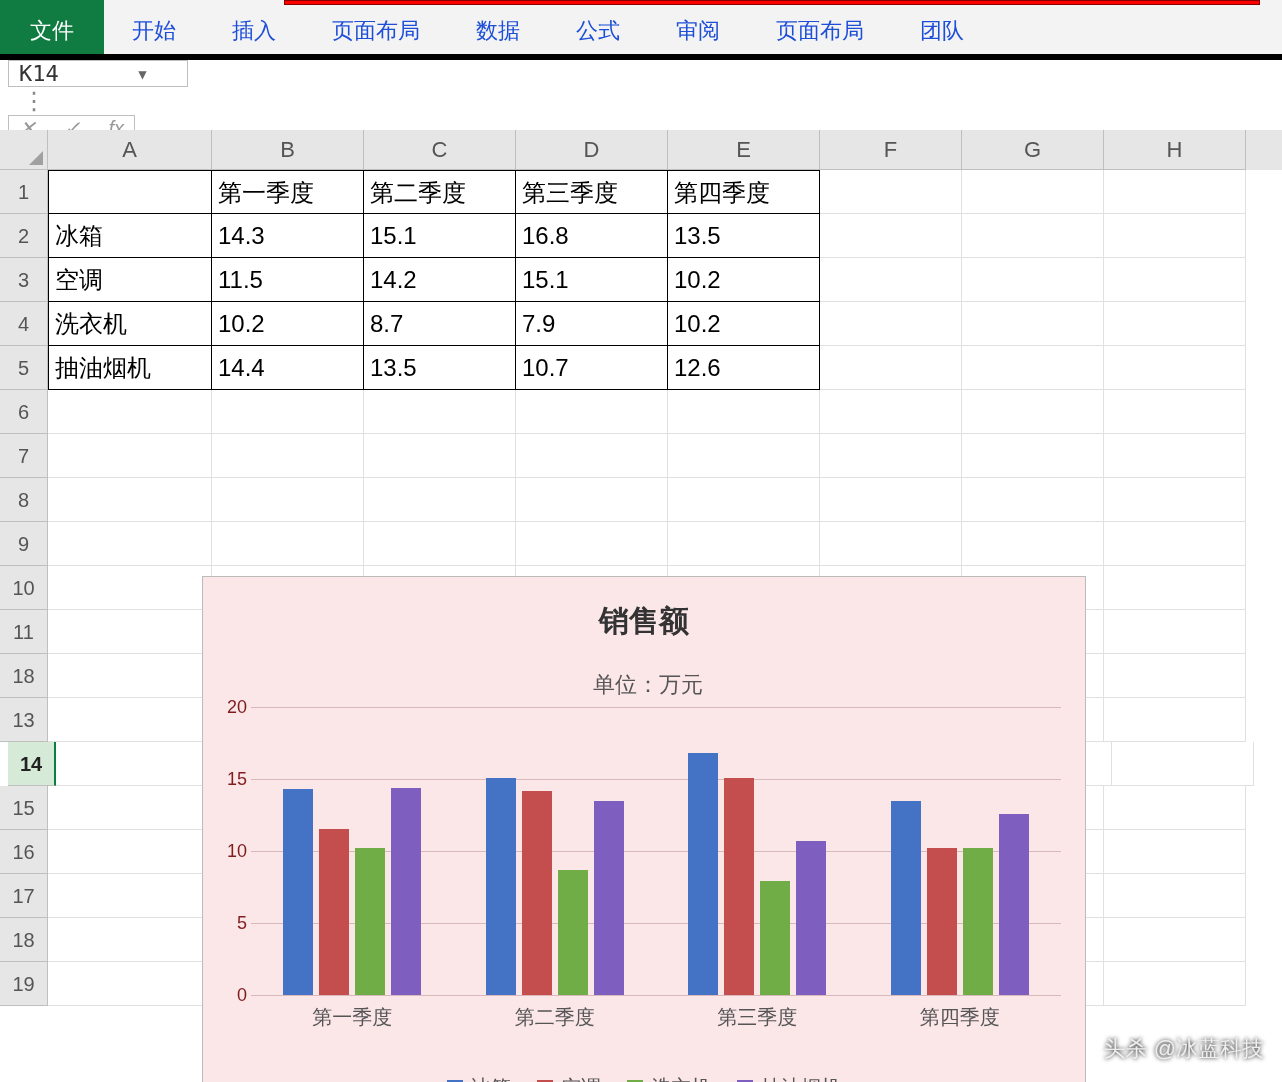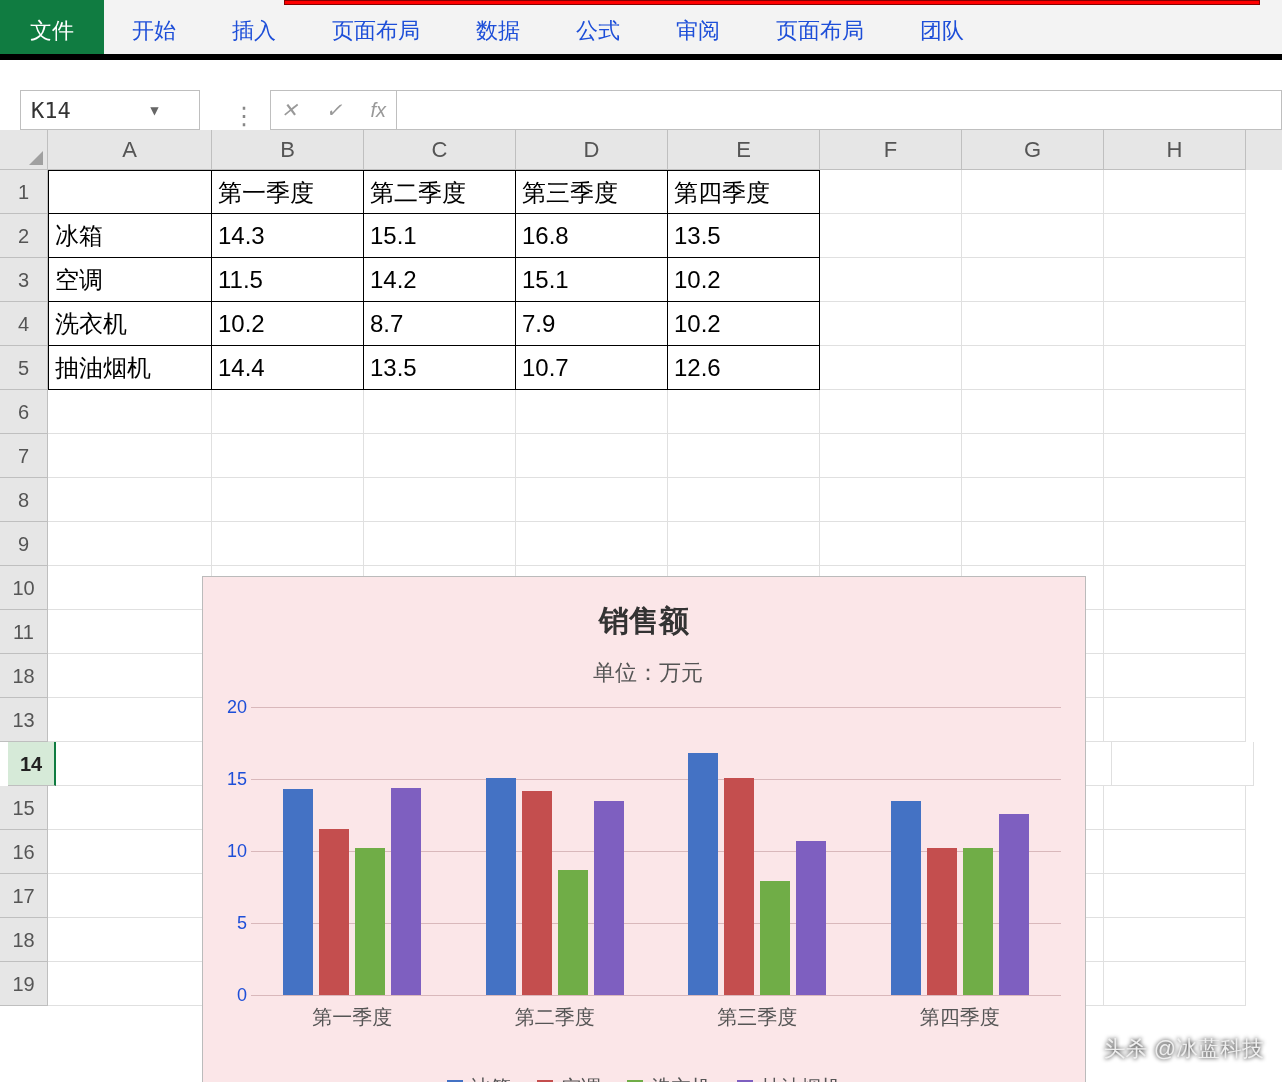--- a/index.html
+++ b/index.html
@@ -26,24 +26,25 @@
     cursor: pointer;
   }
   .ribbon-tab.file {
     background: #107c41;
     color: #fff;
     padding: 16px 30px;
   }
   
   .namebox-row {
     display: flex;
-    align-items: flex-end;
+    align-items: flex-start;
     height: 70px;
-    padding-left: 20px;
+    padding-left: 8px;
     background: #fff;
+    flex-direction: column;
   }
   .name-box {
     display: flex;
     align-items: center;
     border: 1px solid #bfbfbf;
     height: 40px;
     width: 180px;
     margin-right: 18px;
     background: #fff;
   }
@@ -170,32 +171,32 @@
     text-align: center;
     font-size: 30px;
     font-weight: bold;
     color: #333;
     margin-top: 24px;
   }
   .chart-sub {
     text-align: center;
     font-size: 22px;
     color: #555;
-    margin-top: 16px;
+    margin-top: 28px;
     padding-left: 8px;
   }
   .plot {
     position: absolute;
     left: 48px; right: 24px; top: 130px; bottom: 120px;
   }
   .yaxis-tick {
     position: absolute;
     left: -44px;
     font-size: 18px;
-    color: #1d4ed8;
+    color: #7f1d1d;
     transform: translateY(-50%);
     width: 40px; text-align: right;
   }
   .gridline {
     position: absolute;
     left: 0; right: 0;
     border-top: 1px solid #d9b8bb;
   }
   .bars-row {
     position: absolute;

